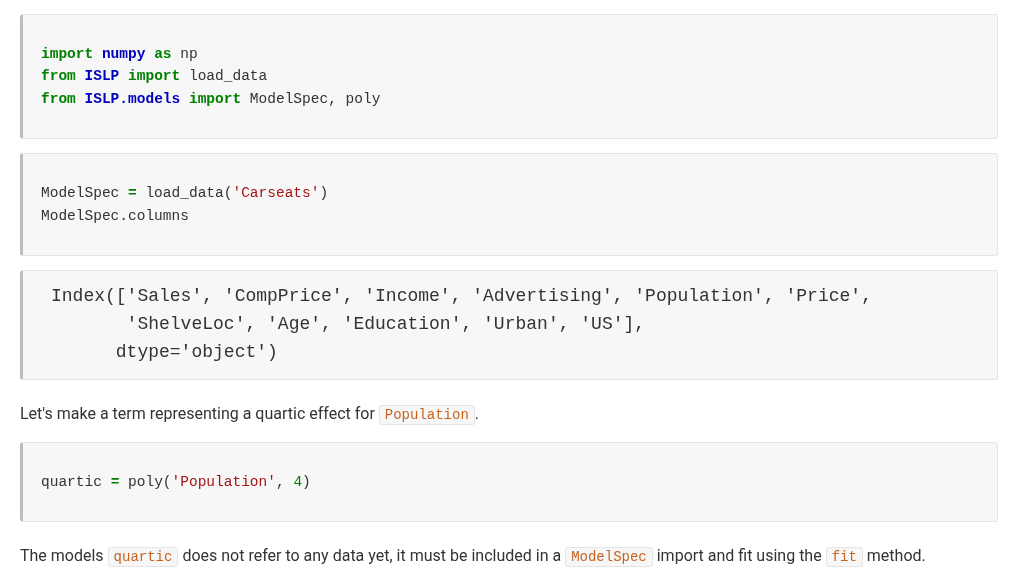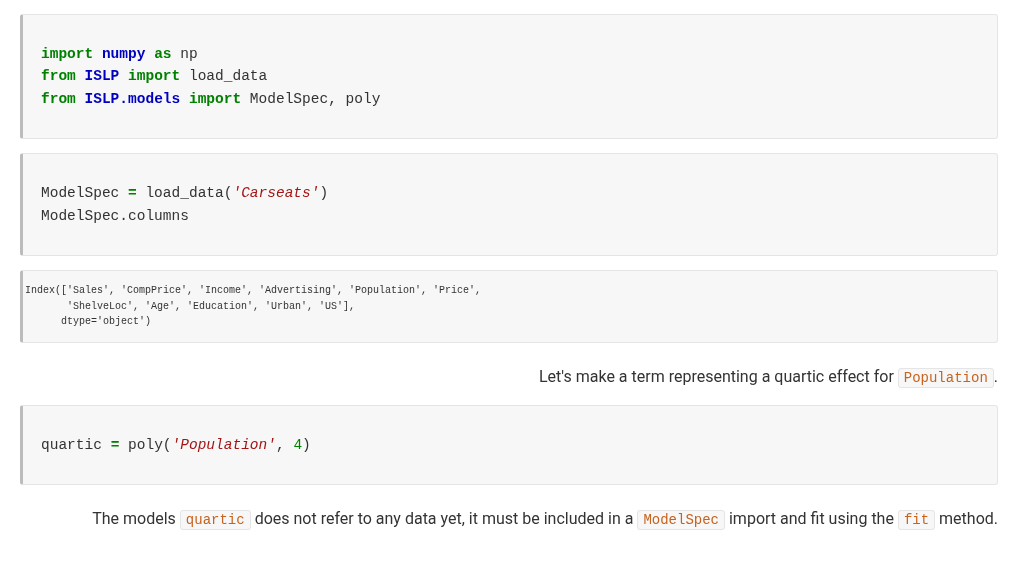--- a/index.html
+++ b/index.html
@@ -22,48 +22,47 @@
     line-height: 1.55;
     white-space: pre;
     overflow-x: auto;
     color: #333;
   }
   .output-cell {
     background: #f7f7f7;
     border: 1px solid #e5e5e5;
     border-left: 3px solid #bcbcbc;
     border-radius: 3px;
-    padding: 12px 2px;
+    padding: 12px 28px;
     margin: 1px 0;
     font-family: "Consolas", "Monaco", "Courier New", monospace;
-    font-size: 10px;
+    font-size: 18px;
     line-height: 1.55;
     white-space: pre;
     overflow-x: auto;
     color: #333;
   }
   .prose {
     margin: 20px 0 10px 0;
     line-height: 1.7;
     color: #333;
-    text-align: right;
   }
   .inline-code {
     font-family: "Consolas", "Monaco", "Courier New", monospace;
     font-size: 14px;
     background: #f7f7f7;
     border: 1px solid #e5e5e5;
     border-radius: 3px;
     padding: 1px 5px;
     color: #c7631e;
   }
   .tok-kw   { color: #008000; font-weight: 600; }
   .tok-imp  { color: #0000c0; font-weight: 600; }
   .tok-as   { color: #008000; font-weight: 600; }
-  .tok-str  { color: #a31515; font-style: italic; }
+  .tok-str  { color: #a31515; }
   .tok-num  { color: #008000; }
 </style>
 </head>
 <body>
 
 <div class="code-cell"><span class="tok-kw">import</span> <span class="tok-imp">numpy</span> <span class="tok-as">as</span> <span>np</span>
 <span class="tok-kw">from</span> <span class="tok-imp">ISLP</span> <span class="tok-kw">import</span> <span>load_data</span>
 <span class="tok-kw">from</span> <span class="tok-imp">ISLP.models</span> <span class="tok-kw">import</span> <span>ModelSpec</span><span>, </span><span>poly</span></div>
 
 <div class="code-cell"><span>ModelSpec </span><span class="tok-kw">=</span><span> load_data(</span><span class="tok-str">'Carseats'</span><span>)</span>

